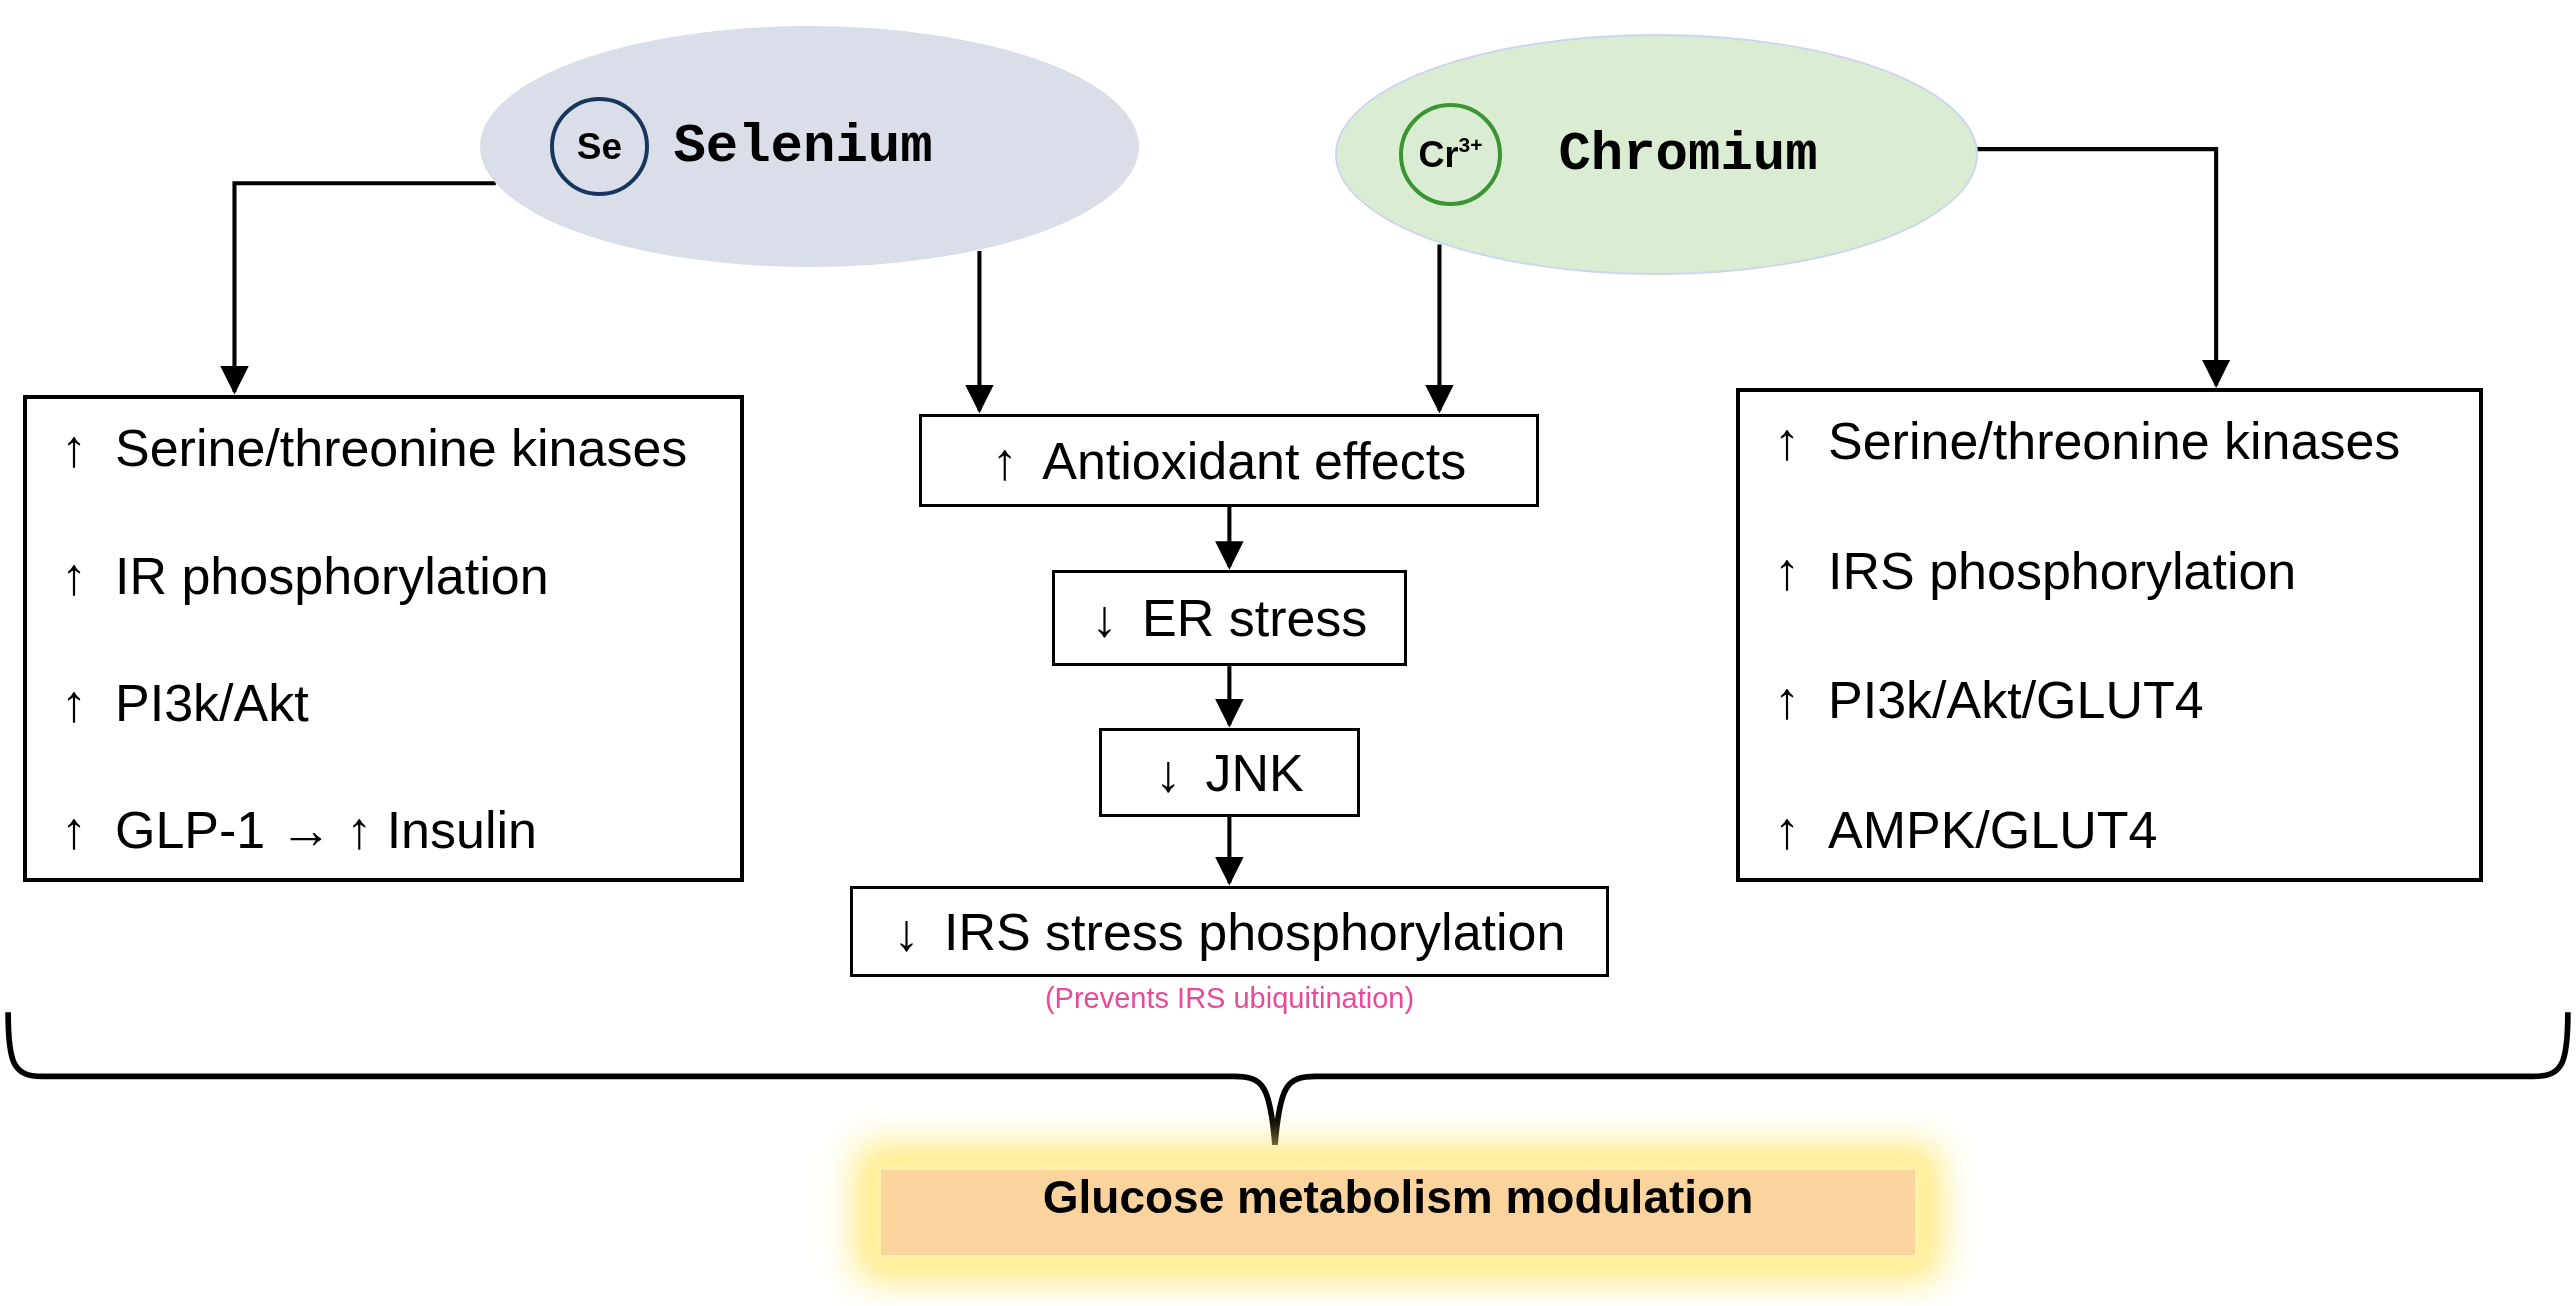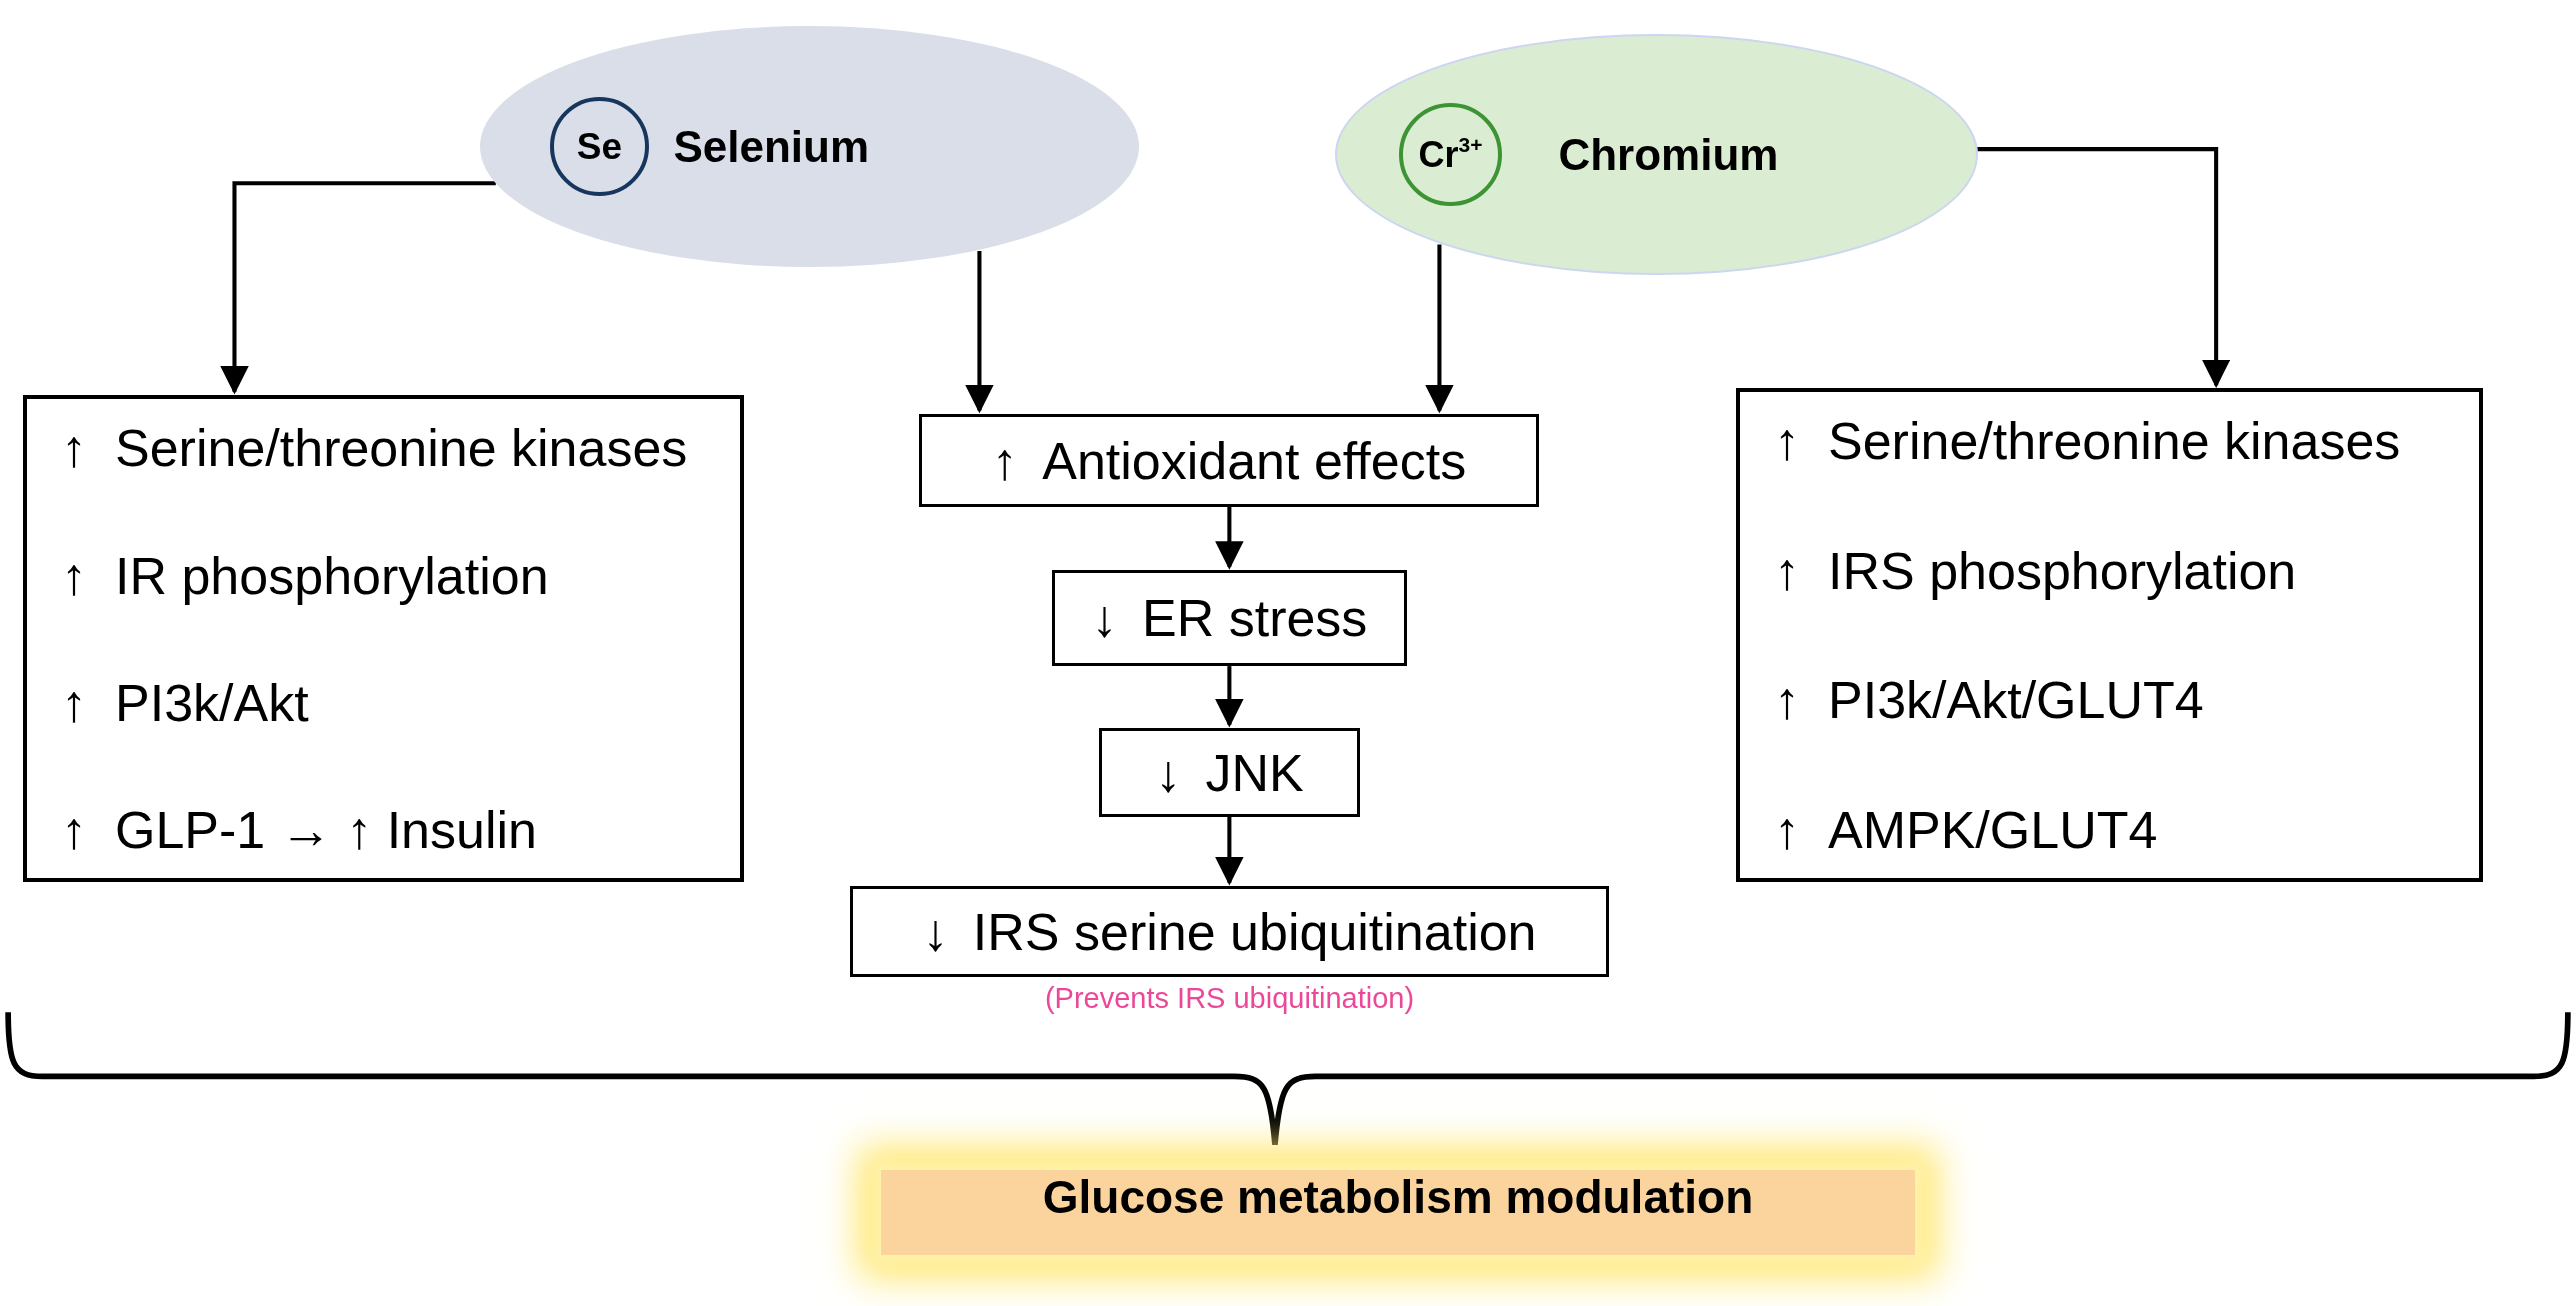--- a/index.html
+++ b/index.html
@@ -10,21 +10,21 @@
 
   
   .ellipse{position:absolute;border-radius:50%;display:flex;align-items:center;z-index:2;}
   .ellipse.se{left:480px;top:26px;width:659px;height:241px;background:#d9dee8;padding-left:70px;box-sizing:border-box;}
   .ellipse.cr{left:1335px;top:34px;width:643px;height:241px;background:#daecd2;border:2.4px solid #ccd6f0;padding-left:62px;box-sizing:border-box;gap:32px;}
   .elem-circle{border-radius:50%;display:flex;align-items:center;justify-content:center;
                font-weight:bold;flex:0 0 auto;box-sizing:border-box;background:transparent;}
   .se .elem-circle{width:99px;height:99px;border:4.1px solid #17365d;font-size:37px;}
   .cr .elem-circle{width:103px;height:103px;border:4.1px solid #3d9435;font-size:36px;}
   .elem-circle sup{font-size:21px;line-height:0;position:relative;top:-9.8px;}
-  .ellipse-label{font-weight:bold;font-size:44px;margin-left:24.4px;letter-spacing:0;}
+  .ellipse-label{font-weight:bold;font-size:54px;margin-left:24.4px;letter-spacing:0;font-family:Liberation Mono, monospace;}
 
   
   .listbox{position:absolute;background:#fff;border:4.1px solid #000;box-sizing:border-box;
            display:flex;flex-direction:column;justify-content:space-between;
            padding:24.4px 8.1px 23px 34px;z-index:2;}
   .listbox.left{left:23px;top:395px;width:721px;height:487px;}
   .listbox.right{left:1736px;top:388px;width:747px;height:494px;}
   .item{display:flex;align-items:center;font-size:52px;line-height:50px;white-space:nowrap;}
   .item .pfx{margin-right:28px;}
 
@@ -128,21 +128,21 @@
   <div class="midbox er">
     <span class="pfx">↓</span>
     <span>ER stress</span>
   </div>
   <div class="midbox jnk">
     <span class="pfx">↓</span>
     <span>JNK</span>
   </div>
   <div class="midbox irs">
     <span class="pfx">↓</span>
-    <span>IRS serine ubiquitination</span>
+    <span>IRS stress phosphorylation</span>
   </div>
   <div class="irs-caption">(Prevents IRS ubiquitination)</div>
 
   <div class="outcome">
     <span>Glucose metabolism modulation</span>
   </div>
 
 </div>
 
 

